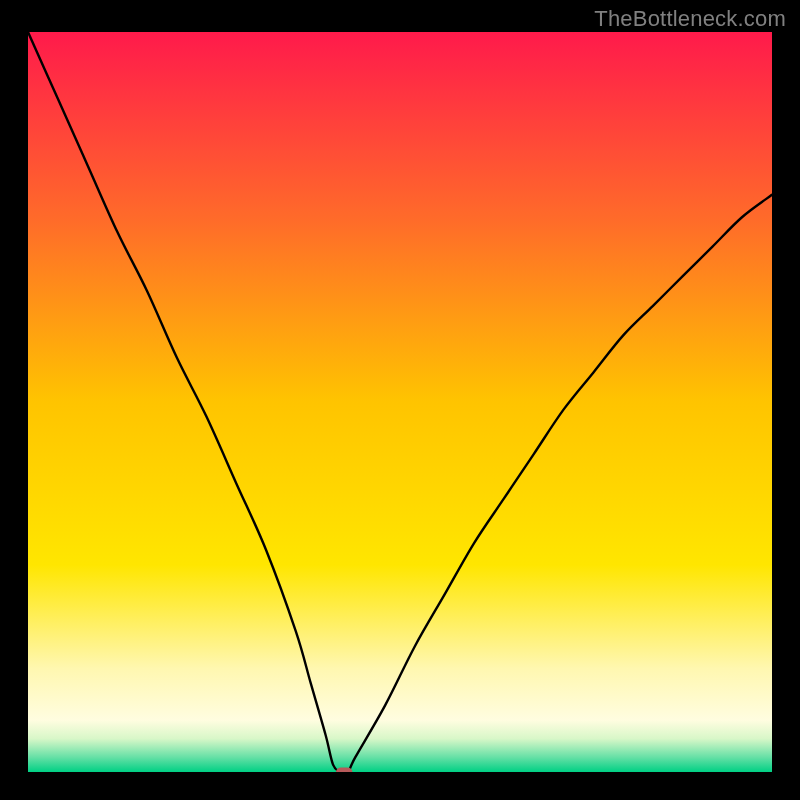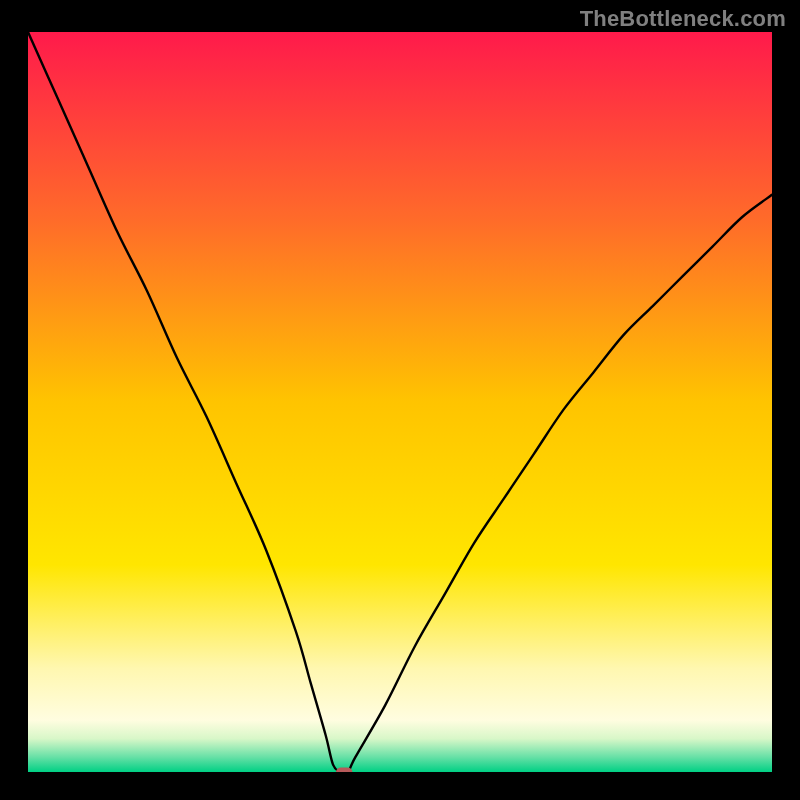--- a/index.html
+++ b/index.html
@@ -16,21 +16,21 @@
     width: 800px;
     height: 800px;
     background: #000;
   }
   .watermark {
     position: absolute;
     top: 6px;
     right: 14px;
     color: #808080;
     font-size: 22px;
-    font-weight: 700;
+    font-weight: 400;
     letter-spacing: 0.2px;
     z-index: 10;
   }
   .plot-wrap {
     position: absolute;
     left: 28px;
     top: 32px;
     width: 744px;
     height: 740px;
   }

